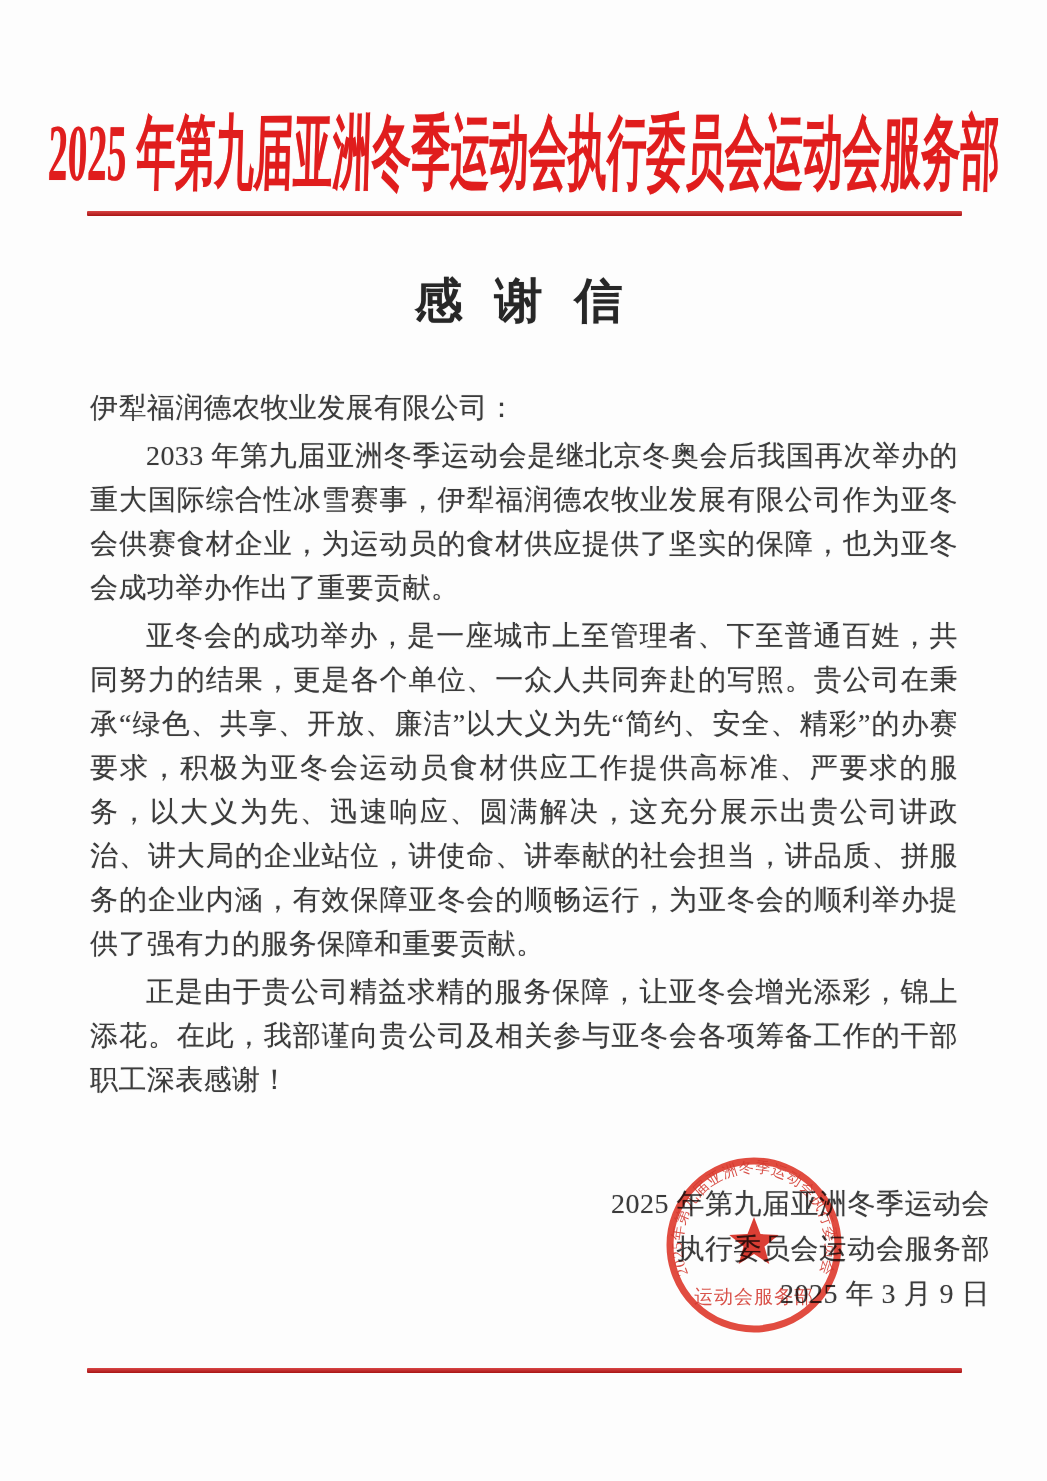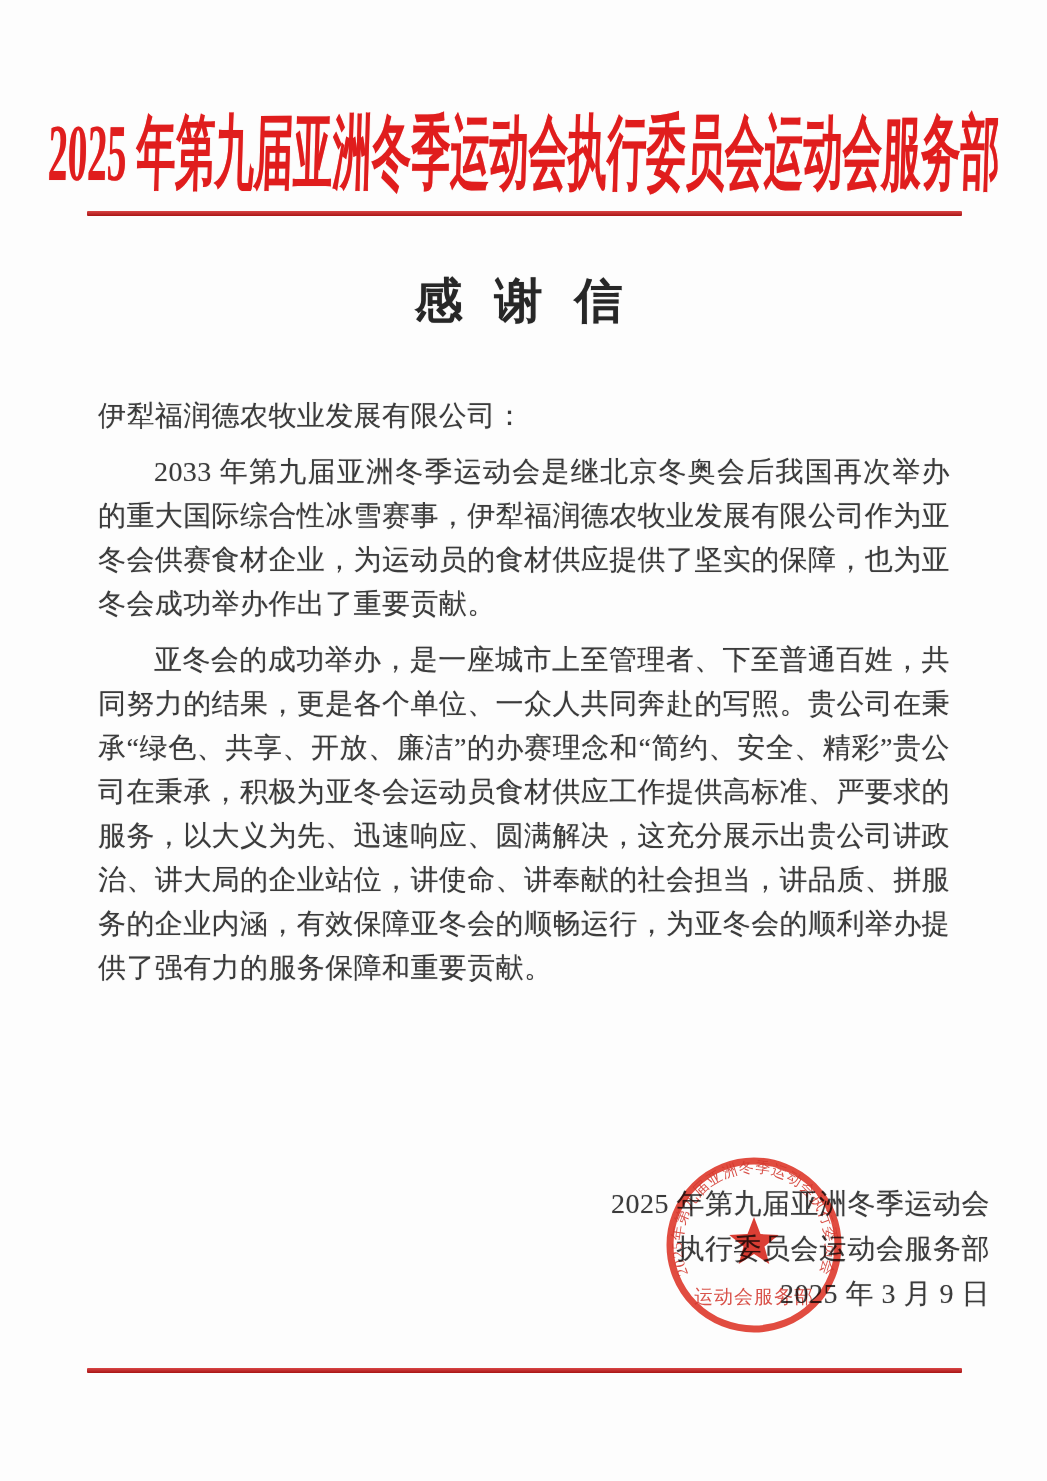--- a/index.html
+++ b/index.html
@@ -70,21 +70,21 @@
     left: 86px;
     width: 876px;
     font-size: 28px;
     line-height: 44px;
     letter-spacing: 0.4px;
     color: #3b3b3b;
     text-align: justify;
     text-justify: inter-character;
     text-shadow: 0 0 1px rgba(40,40,40,0.35);
   }
-  .letter-body p { margin: 12px; }
+  .letter-body p { margin: 4px; }
   .letter-body .para { text-indent: 2em; }
   
   .signature {
     position: absolute;
     top: 1181px;
     left: 520px;
     width: 470px;
     text-align: right;
     font-size: 28px;
     line-height: 45px;
@@ -124,21 +124,22 @@
     <div class="letterhead-text">2025 年第九届亚洲冬季运动会执行委员会运动会服务部</div>
   </header>
 
   <div class="rule rule-top"></div>
 
   <h1 class="letter-title">感 谢 信</h1>
 
   <main class="letter-body">
     <p class="salutation">伊犁福润德农牧业发展有限公司：</p>
     <p class="para">2033 年第九届亚洲冬季运动会是继北京冬奥会后我国再次举办的重大国际综合性冰雪赛事，伊犁福润德农牧业发展有限公司作为亚冬会供赛食材企业，为运动员的食材供应提供了坚实的保障，也为亚冬会成功举办作出了重要贡献。</p>
-    <p class="para">亚冬会的成功举办，是一座城市上至管理者、下至普通百姓，共同努力的结果，更是各个单位、一众人共同奔赴的写照。贵公司在秉承“绿色、共享、开放、廉洁”的办赛理念和“简约、安全、精彩”贵公司在秉承，积极为亚冬会运动员食材供应工作提供高标准、严要求的服务，以大义为先、迅速响应、圆满解决，这充分展示出贵公司讲政治、讲大局的企业站位，讲使命、讲奉献的社会担当，讲品质、拼服务的企业内涵，有效保障亚冬会的顺畅运行，为亚冬会的顺利举办提供了强有力的服务保障和重要贡献。</p>
+    <p class="para">亚冬会的成功举办，是一座城市上至管理者、下至普通百姓，共同努力的结果，更是各个单位、一众人共同奔赴的写照。贵公司在秉承“绿色、共享、开放、廉洁”以大义为先“简约、安全、精彩”的办赛要求，积极为亚冬会运动员食材供应工作提供高标准、严要求的服务，以大义为先、迅速响应、圆满解决，这充分展示出贵公司讲政治、讲大局的企业站位，讲使命、讲奉献的社会担当，讲品质、拼服务的企业内涵，有效保障亚冬会的顺畅运行，为亚冬会的顺利举办提供了强有力的服务保障和重要贡献。</p>
+    <p class="para">正是由于贵公司精益求精的服务保障，让亚冬会增光添彩，锦上添花。在此，我部谨向贵公司及相关参与亚冬会各项筹备工作的干部职工深表感谢！</p>
   </main>
 
   <div class="signature">
     <div>2025 年第九届亚洲冬季运动会</div>
     <div>执行委员会运动会服务部</div>
     <div>2025 年 3 月 9 日</div>
   </div>
 
   <svg class="seal" viewBox="-100 -100 200 200" xmlns="http://www.w3.org/2000/svg">
     <circle cx="0" cy="0" r="84" fill="none" stroke="rgba(222,48,35,0.92)" stroke-width="7"></circle>

